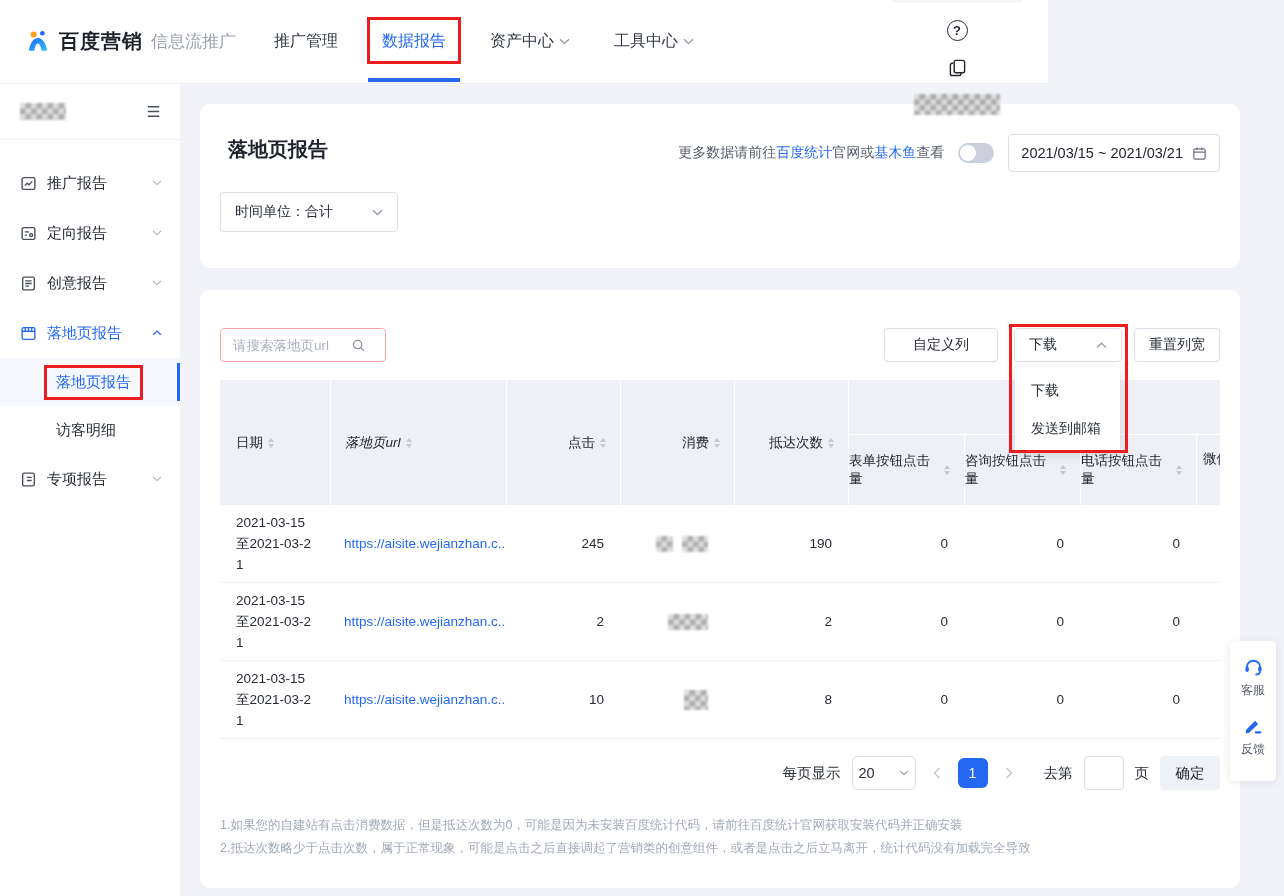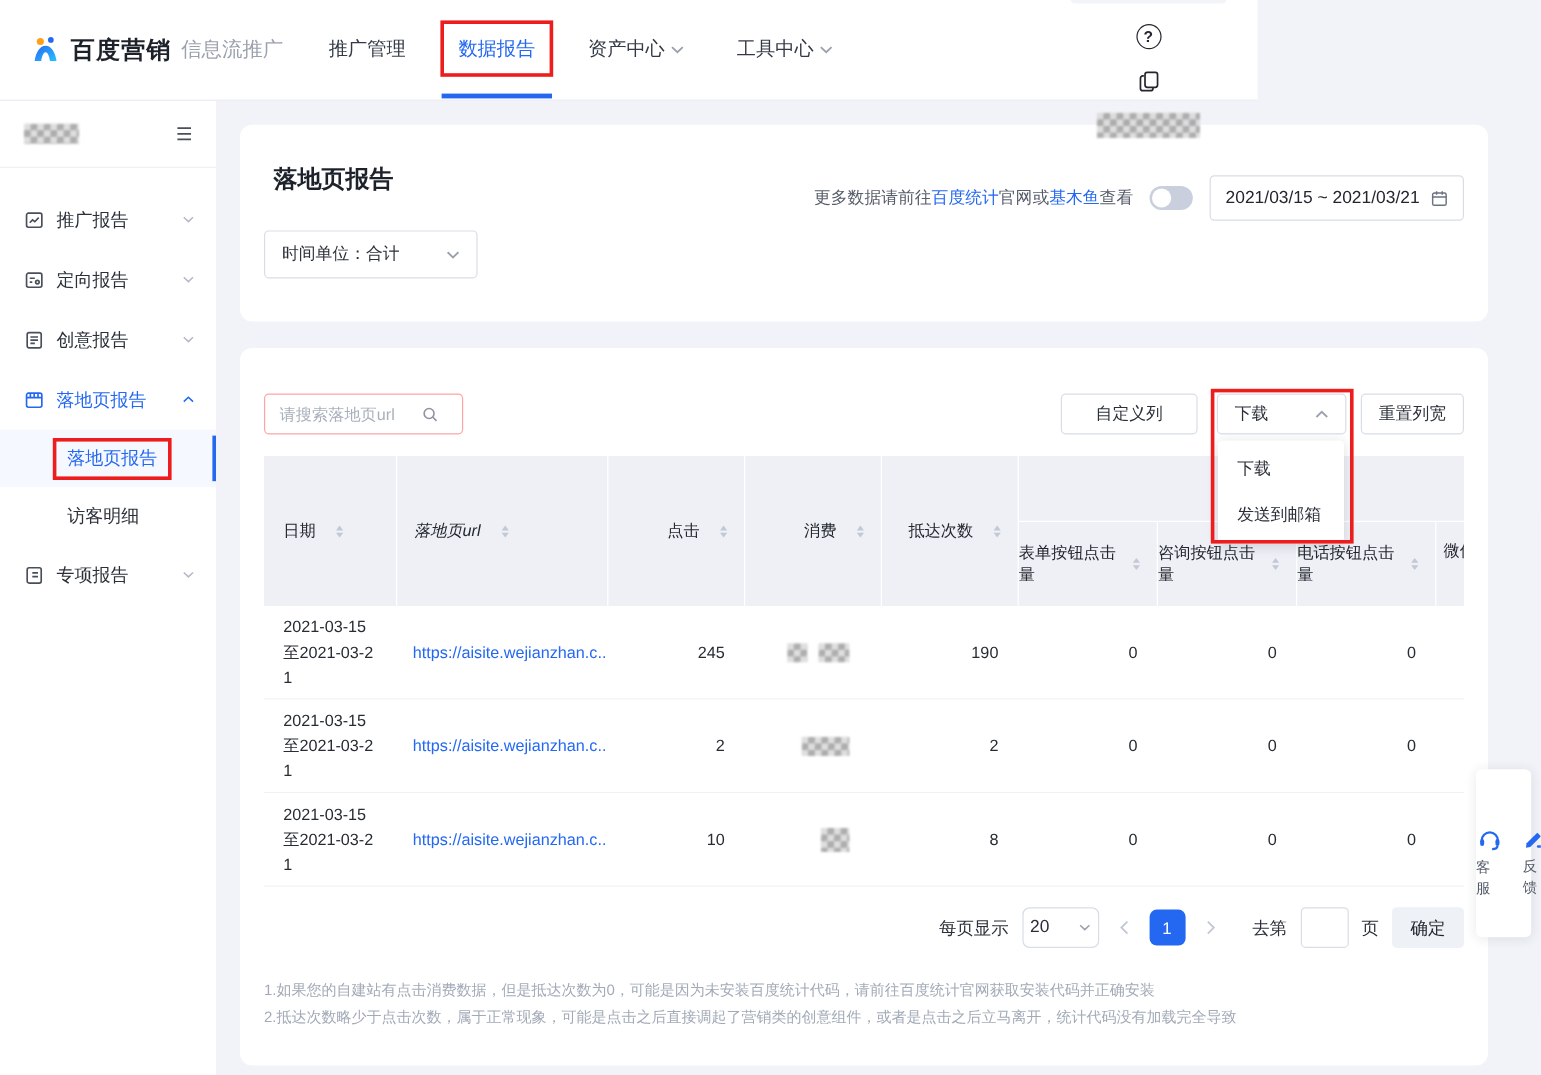--- a/index.html
+++ b/index.html
@@ -59,21 +59,21 @@
   .sub-anno-wrap{ position:relative; }
   .sub-anno{ position:absolute; top:-8px; bottom:-8px; left:-12px; right:-12px; border:3px solid #ee1d1d; pointer-events:none; }
 
   
   .content{ position:absolute; left:180px; top:84px; width:1104px; height:812px; }
   .card{ position:absolute; background:#fff; border-radius:10px; }
   .card1{ left:20px; top:20px; width:1040px; height:164px; }
   .card2{ left:20px; top:206px; width:1040px; height:598px; }
 
   .page-title{ position:absolute; left:28px; top:32px; font-size:20px; font-weight:600; color:#1d2129; }
-  .head-controls{ position:absolute; right:20px; top:42px; display:flex; align-items:center; gap:14px; }
+  .head-controls{ position:absolute; right:20px; top:30px; display:flex; align-items:center; gap:14px; }
   .notice{ font-size:14px; color:#565d6a; }
   .notice a{ color:#2468f2; text-decoration:none; font-weight:500; cursor:pointer; }
   .toggle{ width:36px; height:20px; border-radius:10px; background:#c9cfdc; position:relative; cursor:pointer; }
   .toggle .knob{ position:absolute; left:2px; top:2px; width:16px; height:16px; border-radius:50%; background:#fff; }
   .date-box{ height:38px; border:1px solid #d8dde6; border-radius:4px; display:flex; align-items:center;
     gap:9px; padding:0 12px; font-size:14.5px; color:#22262e; cursor:pointer; background:#fff;}
   .unit-select{ position:absolute; left:20px; top:88px; width:178px; height:40px; border:1px solid #d8dde6;
     border-radius:4px; display:flex; align-items:center; justify-content:space-between; padding:0 14px;
     font-size:14px; color:#2a2f38; cursor:pointer; }
 
@@ -95,21 +95,21 @@
     color:#2a2f38; cursor:pointer; }
   .dl-anno{ position:absolute; top:-4px; left:-5px; width:119px; height:129px; border:3px solid #ee1d1d;
     pointer-events:none; z-index:60; }
   .btn-reset{ width:86px; margin-left:12px; }
 
   
   .tbl{ position:absolute; left:20px; top:90px; width:1000px; overflow:hidden; }
   .tbl-head{ display:grid; grid-template-columns:110px 176px 114px 114px 114px 116px 116px 116px 117px;
     grid-template-rows:55px 70px; background:#eef0f6; width:1103px; }
   .th{ display:flex; align-items:center; font-size:13.5px; font-weight:500; color:#22262e; }
-  .th.full{ grid-row:1/3; border-left:1px solid #fff;gap:12px; }
+  .th.full{ grid-row:1/3; border-left:1px solid #fff; }
   .th.c0{ border-left:none; padding-left:16px; }
   .th.c1{ padding-left:14px;font-style:italic; }
   .th.right{ justify-content:flex-end; padding-right:14px; }
   .group-spacer{ grid-column:6/10; grid-row:1; border-left:1px solid #fff; border-bottom:1px solid #fff; }
   .th.sub{ grid-row:2; border-left:1px solid #fff; }
   .th.wechat{ grid-row:2; border-left:1px solid #fff; display:block; padding:12px 0 0 6px; line-height:23px; }
   .sort{ display:inline-flex; flex-direction:column; gap:2px; margin-left:5px; }
   .sort i{ width:0; height:0; border-left:3.5px solid transparent; border-right:3.5px solid transparent; }
   .sort .up{ border-bottom:4px solid #c2c8d4; }
   .sort .dn{ border-top:4px solid #c2c8d4; }
@@ -134,21 +134,21 @@
     font-family:inherit; font-size:14px; text-align:center; }
   .btn-confirm{ width:60px; height:34px; background:#eef1f6; border-radius:4px; display:flex;
     align-items:center; justify-content:center; font-size:14.5px; color:#23262e; cursor:pointer; }
 
   
   .notes{ position:absolute; left:20px; top:524px; font-size:12.5px; color:#a2aab7; line-height:23px; }
 
   
   .float-panel{ position:absolute; left:1230px; top:641px; width:46px; height:140px; background:#fff;
     border-radius:5px; box-shadow:0 1px 10px rgba(30,36,50,.1); z-index:70;
-    display:flex; flex-direction:row; align-items:center; padding-top:13px; gap:16px;font-family:Liberation Serif, serif; }
+    display:flex; flex-direction:column; align-items:center; padding-top:13px; gap:16px;font-family:Liberation Serif, serif; }
   .float-item{ display:flex; flex-direction:column; align-items:center; gap:5px; cursor:pointer; }
   .float-item .flbl{ font-size:12px; color:#555c69; }
 </style>
 </head>
 <body>
 
 <div class="navbar">
   <div class="brand">
     <span>
       <svg width="28" height="28" viewBox="0 0 32 32">

